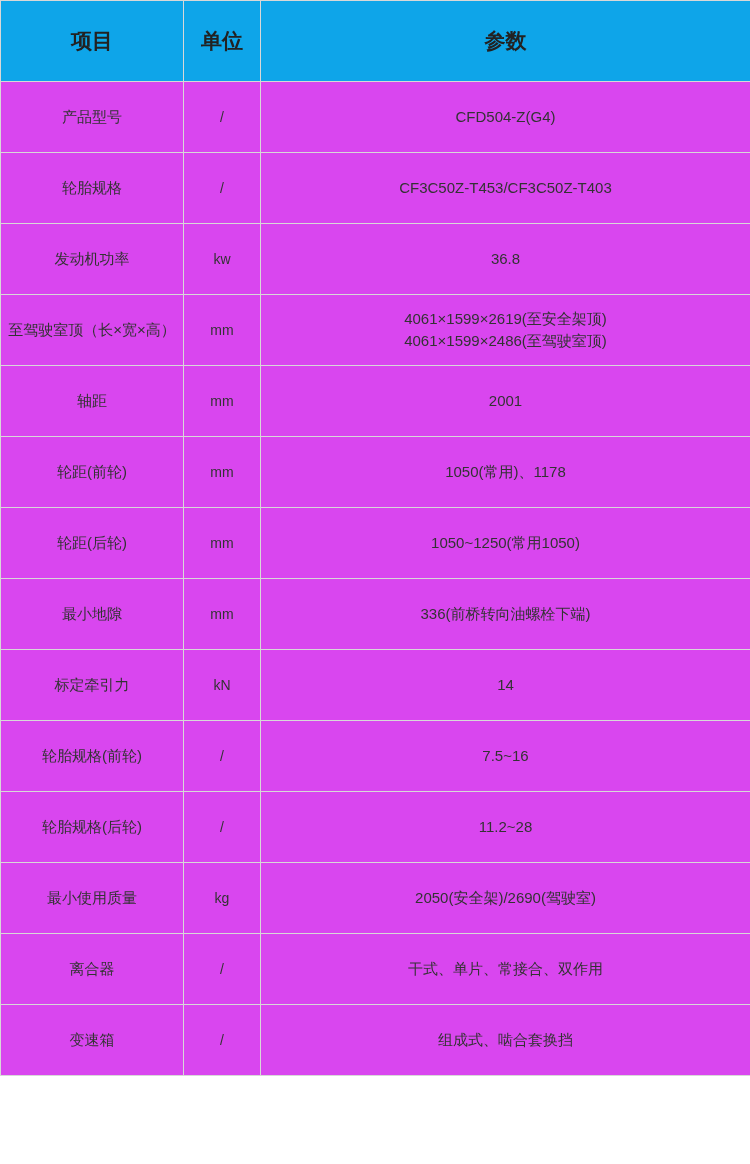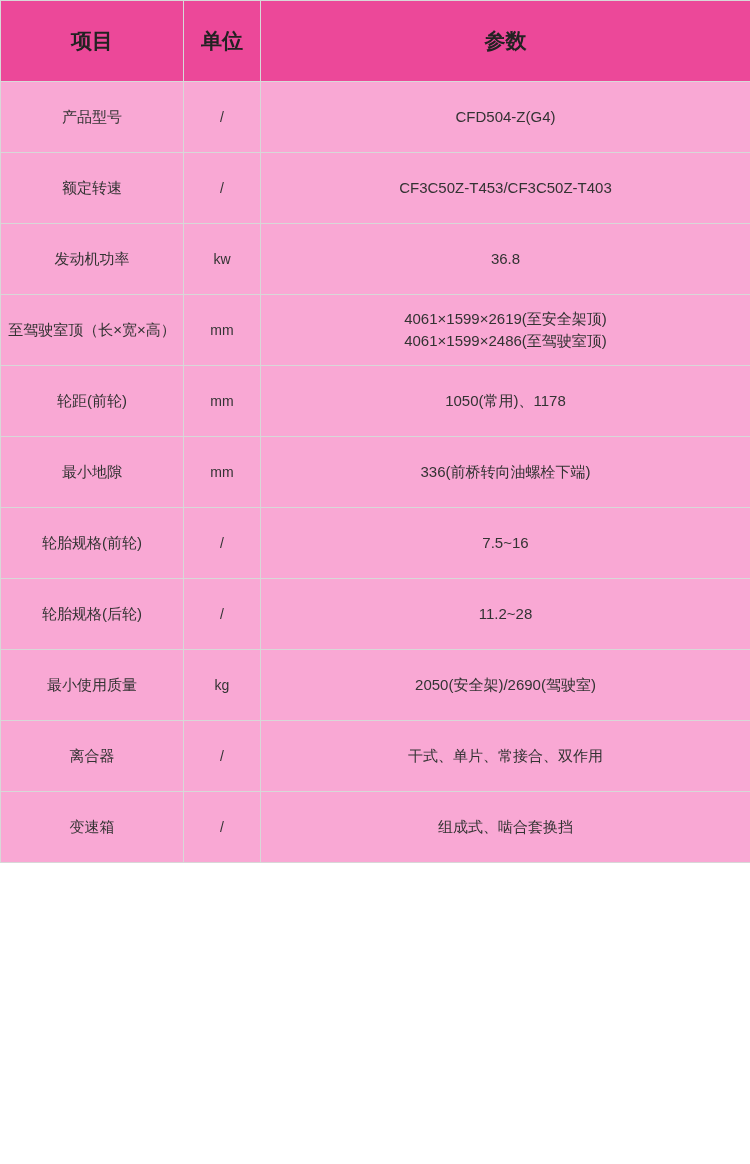--- a/index.html
+++ b/index.html
@@ -24,31 +24,31 @@
   table.spec-table th,
   table.spec-table td {
     border: 1px solid #d8d8d8;
     text-align: center;
     vertical-align: middle;
     padding: 8px 4px;
     font-weight: normal;
     line-height: 1.45;
   }
   table.spec-table thead th {
-    background: #ec4899;
+    background: #0ea5e9;
     font-size: 21px;
     font-weight: bold;
     color: #222222;
     height: 60px;
     padding: 10px 4px;
   }
   table.spec-table tbody td {
     font-size: 15px;
     height: 54px;
-    background: #f9a8d4;
+    background: #d946ef;
   }
   table.spec-table tbody tr td.cell-item {
     font-size: 15px;
     color: #333333;
   }
   table.spec-table tbody tr td.cell-unit {
     font-size: 14px;
     color: #333333;
   }
   table.spec-table tbody tr td.cell-param {
@@ -76,44 +76,59 @@
       <th>参数</th>
     </tr>
   </thead>
   <tbody id="table-body">
       <tr>
         <td class="cell-item multiline">产品型号</td>
         <td class="cell-unit">/</td>
         <td class="cell-param multiline">CFD504-Z(G4)</td>
       </tr>
       <tr>
-        <td class="cell-item multiline">额定转速</td>
+        <td class="cell-item multiline">轮胎规格</td>
         <td class="cell-unit">/</td>
         <td class="cell-param multiline">CF3C50Z-T453/CF3C50Z-T403</td>
       </tr>
       <tr>
         <td class="cell-item multiline">发动机功率</td>
         <td class="cell-unit">kw</td>
         <td class="cell-param multiline">36.8</td>
       </tr>
       <tr>
         <td class="cell-item multiline">至驾驶室顶（长×宽×高）</td>
         <td class="cell-unit">mm</td>
         <td class="cell-param multiline">4061×1599×2619(至安全架顶)
 4061×1599×2486(至驾驶室顶)</td>
       </tr>
       <tr>
+        <td class="cell-item multiline">轴距</td>
+        <td class="cell-unit">mm</td>
+        <td class="cell-param multiline">2001</td>
+      </tr>
+      <tr>
         <td class="cell-item multiline">轮距(前轮)</td>
         <td class="cell-unit">mm</td>
         <td class="cell-param multiline">1050(常用)、1178</td>
       </tr>
       <tr>
+        <td class="cell-item multiline">轮距(后轮)</td>
+        <td class="cell-unit">mm</td>
+        <td class="cell-param multiline">1050~1250(常用1050)</td>
+      </tr>
+      <tr>
         <td class="cell-item multiline">最小地隙</td>
         <td class="cell-unit">mm</td>
         <td class="cell-param multiline">336(前桥转向油螺栓下端)</td>
+      </tr>
+      <tr>
+        <td class="cell-item multiline">标定牵引力</td>
+        <td class="cell-unit">kN</td>
+        <td class="cell-param multiline">14</td>
       </tr>
       <tr>
         <td class="cell-item multiline">轮胎规格(前轮)</td>
         <td class="cell-unit">/</td>
         <td class="cell-param multiline">7.5~16</td>
       </tr>
       <tr>
         <td class="cell-item multiline">轮胎规格(后轮)</td>
         <td class="cell-unit">/</td>
         <td class="cell-param multiline">11.2~28</td>

